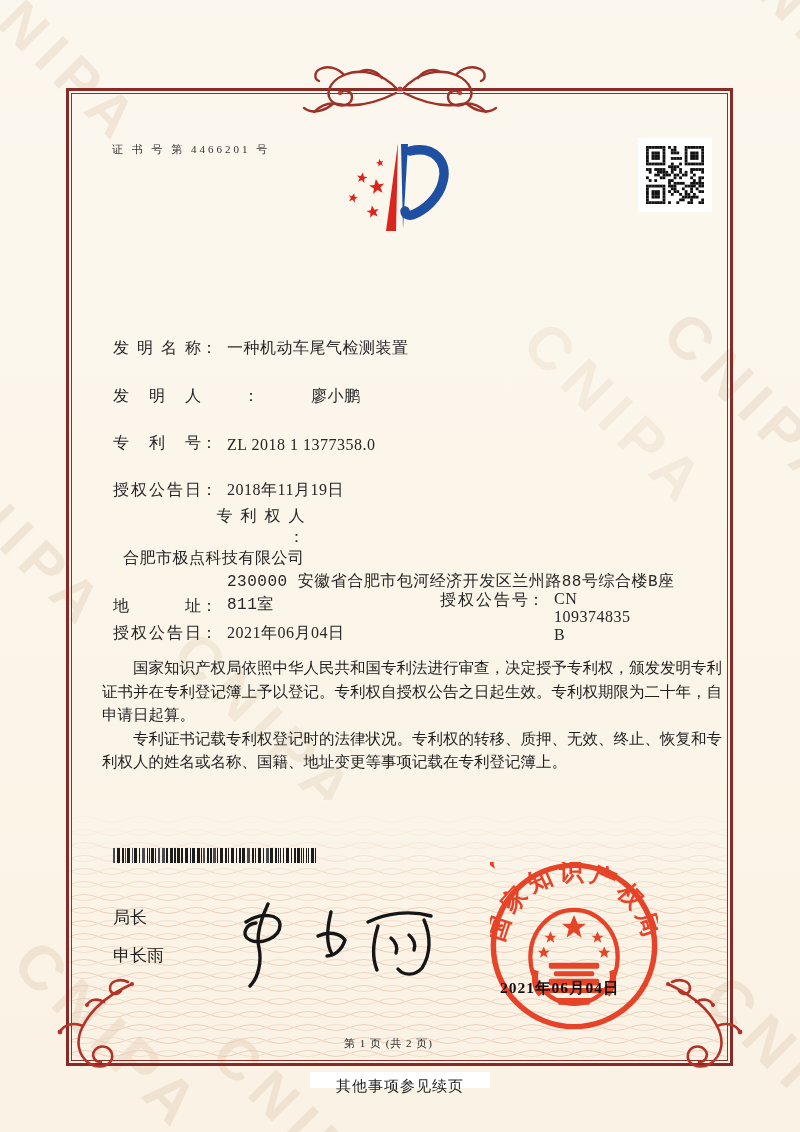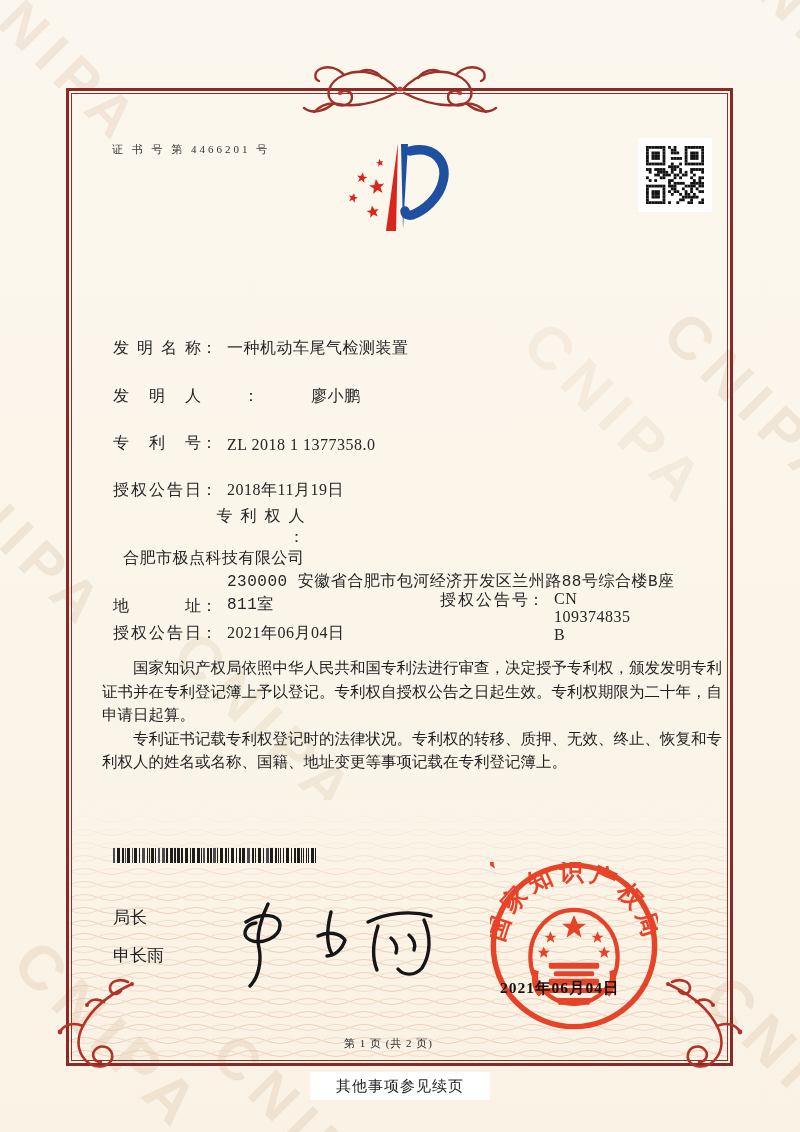--- a/index.html
+++ b/index.html
@@ -80,21 +80,21 @@
   
   .seal{position:absolute; left:490px; top:862px; width:168px; height:168px; opacity:0.93;}
   .seal-date{
     position:absolute; left:500px; top:978px; width:160px;
     font-size:15.5px; font-weight:bold; color:#111; letter-spacing:1px; white-space:nowrap;
   }
   
   .page-info{position:absolute; left:66px; top:1036px; width:645px; text-align:center;
     font-size:11px; color:#2b2b2b; letter-spacing:1px;}
   .continuation{
-    position:absolute; left:310px; top:1072px; width:180px; height:28px;
+    position:absolute; left:310px; top:1072px; width:180px; height:16px;
     background:#ffffff; text-align:center; line-height:28px;
     font-size:15px; color:#1f1f1f; letter-spacing:1px;
   }
 </style>
 </head>
 <body>
 
 <div class="page">
 
   <div class="wm wm1">CNIPA</div>

